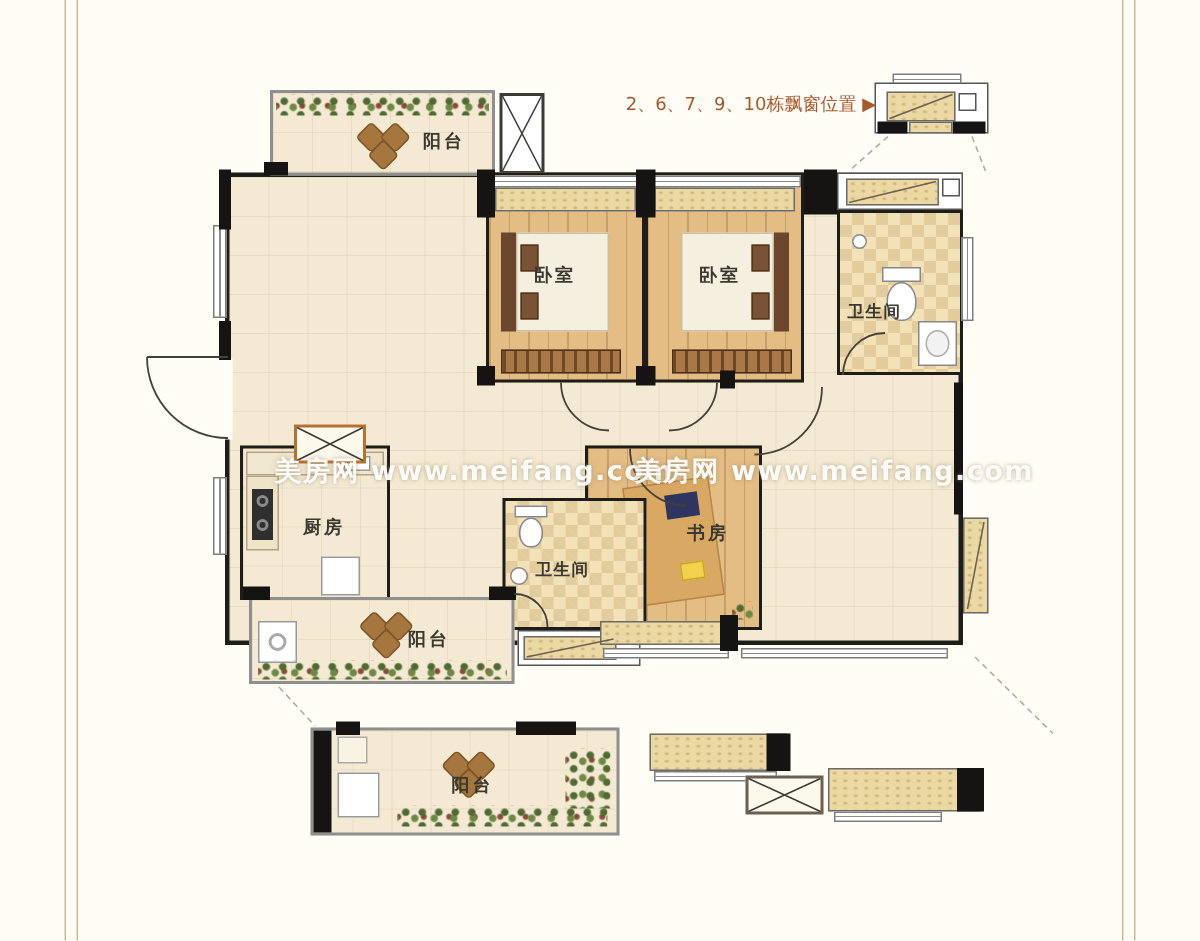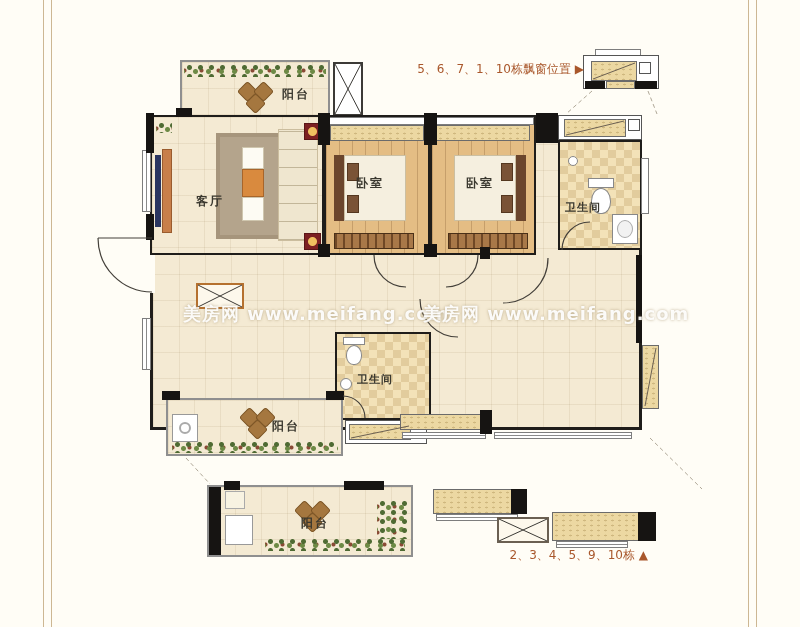--- a/index.html
+++ b/index.html
@@ -68,35 +68,20 @@
   <div class="room grey-border floor-beige" style="left:180px;top:60px;width:150px;height:57px;">
     <div class="plants-h" style="left:2px;top:1px;width:142px;height:14px;"></div>
     <div class="seat" style="left:58px;top:22px;"></div>
     <div class="seat" style="left:74px;top:22px;"></div>
     <div class="seat" style="left:66px;top:34px;"></div>
     <div class="label" style="left:100px;top:24px;">阳台</div>
   </div>
 
   <div class="abs" style="left:333px;top:62px;width:30px;height:54px;background:#fff;border:2px solid #3c3a36;"></div>
 
-  <div class="room floor-beige" style="left:150px;top:115px;width:174px;height:140px;">
-    <div class="furn" style="left:3px;top:38px;width:6px;height:72px;background:#2a3560;"></div>
-    <div class="furn" style="left:10px;top:32px;width:10px;height:84px;background:#c87f4a;border:1px solid #9a5c2e;"></div>
-    <div class="furn" style="left:64px;top:16px;width:72px;height:106px;background:#b4a48c;border:4px solid #a6957c;">
-      <div class="furn" style="left:22px;top:10px;width:22px;height:22px;background:#fdfbf3;border:1px solid #cfc6ae;"></div>
-      <div class="furn" style="left:22px;top:32px;width:22px;height:28px;background:#d98a3e;border:1px solid #a8652a;"></div>
-      <div class="furn" style="left:22px;top:60px;width:22px;height:24px;background:#fdfbf3;border:1px solid #cfc6ae;"></div>
-    </div>
-    <div class="furn" style="left:126px;top:12px;width:40px;height:112px;background:#efe6cf;border:1px solid #cbbd9e;
-         background-image:repeating-linear-gradient(0deg,rgba(150,135,100,.5) 0 1px,transparent 1px 18px);"></div>
-    <div class="lamp" style="left:152px;top:6px;"></div>
-    <div class="lamp" style="left:152px;top:116px;"></div>
-    <div class="plants-h" style="left:4px;top:4px;width:16px;height:12px;"></div>
-    <div class="label" style="left:44px;top:76px;">客厅</div>
-  </div>
   <div class="window-v" style="left:142px;top:150px;width:9px;height:62px;"></div>
 
   <div class="room floor-wood" style="left:324px;top:115px;width:106px;height:140px;">
     <div class="window" style="left:0px;top:0px;width:102px;height:8px;"></div>
     <div class="bay" style="left:4px;top:8px;width:94px;height:16px;"></div>
     <div class="furn" style="left:8px;top:38px;width:72px;height:66px;">
       <div class="furn" style="left:0;top:0;width:10px;height:66px;background:#6b452c;"></div>
       <div class="furn" style="left:10px;top:0;width:62px;height:66px;background:#f5efdf;border:1px solid #cbbfa2;"></div>
       <div class="furn" style="left:13px;top:8px;width:12px;height:18px;background:#7a5336;border:1px solid #54371f;"></div>
       <div class="furn" style="left:13px;top:40px;width:12px;height:18px;background:#7a5336;border:1px solid #54371f;"></div>
@@ -127,21 +112,43 @@
     <div class="furn" style="left:52px;top:72px;width:26px;height:30px;background:#fff;border:1px solid #888;">
       <div class="furn" style="left:4px;top:5px;width:16px;height:18px;background:#f2f2f2;border:1px solid #aaa;border-radius:50%;"></div>
     </div>
     <div class="furn" style="left:8px;top:14px;width:10px;height:10px;background:#fff;border:1px solid #888;border-radius:50%;"></div>
     <div class="label label-sm" style="left:5px;top:58px;">卫生间</div>
   </div>
   <div class="window-v" style="left:641px;top:158px;width:8px;height:56px;"></div>
 
   <div class="bay" style="left:642px;top:345px;width:17px;height:64px;"></div>
 
-
+  <div class="room floor-wood" style="left:390px;top:297px;width:118px;height:123px;">
+    <div class="furn" style="left:28px;top:22px;width:58px;height:80px;background:#d9a963;border:1px solid #b8854a;transform:rotate(-8deg);">
+      <div class="furn" style="left:26px;top:8px;width:22px;height:16px;background:#2e3560;"></div>
+      <div class="furn" style="left:30px;top:54px;width:16px;height:12px;background:#f2d24a;border:1px solid #c9a52e;"></div>
+    </div>
+    <div class="furn" style="left:6px;top:42px;width:24px;height:20px;background:#fdfdf8;border:1px solid #b9b4a2;transform:rotate(18deg);"></div>
+    <div class="plants-h" style="left:96px;top:102px;width:14px;height:12px;"></div>
+    <div class="label" style="left:66px;top:48px;">书房</div>
+  </div>
+
+  <div class="room floor-beige" style="left:160px;top:297px;width:100px;height:103px;">
+    <div class="furn" style="left:2px;top:2px;width:92px;height:16px;background:#f0e7cf;border:1px solid #b3a584;">
+      <div class="furn" style="left:64px;top:2px;width:18px;height:10px;background:#fff;border:1px solid #999;"></div>
+    </div>
+    <div class="furn" style="left:2px;top:18px;width:22px;height:50px;background:#efe4c8;border:1px solid #b3a584;">
+      <div class="furn" style="left:3px;top:8px;width:14px;height:34px;background:#2f2f2f;">
+        <div class="furn" style="left:3px;top:4px;width:8px;height:8px;border:2px solid #8a8a8a;border-radius:50%;"></div>
+        <div class="furn" style="left:3px;top:20px;width:8px;height:8px;border:2px solid #8a8a8a;border-radius:50%;"></div>
+      </div>
+    </div>
+    <div class="furn" style="left:52px;top:72px;width:26px;height:26px;background:#fff;border:1px solid #999;"></div>
+    <div class="label" style="left:40px;top:44px;">厨房</div>
+  </div>
   <div class="window-v" style="left:142px;top:318px;width:9px;height:52px;"></div>
 
 
   <div class="room floor-checker" style="left:335px;top:332px;width:96px;height:88px;">
     <div class="furn" style="left:6px;top:3px;width:22px;height:8px;background:#fff;border:1px solid #888;"></div>
     <div class="furn" style="left:9px;top:11px;width:16px;height:20px;background:#fff;border:1px solid #888;border-radius:50% 50% 45% 45%;"></div>
     <div class="furn" style="left:3px;top:44px;width:12px;height:12px;background:#fff;border:1px solid #888;border-radius:50%;"></div>
     <div class="label label-sm" style="left:20px;top:38px;">卫生间</div>
   </div>
   <div class="whitebox" style="left:345px;top:420px;width:82px;height:24px;"></div>
@@ -231,19 +238,18 @@
       <path d="M351,438 L409,426"></path>
     </g>
     <g stroke="#b0a898" stroke-width="1" stroke-dasharray="4 3">
       <path d="M592,91 L566,114"></path>
       <path d="M648,91 L657,114"></path>
       <path d="M650,438 L702,489"></path>
       <path d="M186,458 L210,484"></path>
     </g>
   </svg>
 
-  <div class="annotation" style="right:216px;top:61px;">5、6、7、1、10栋飘窗位置 ▶</div>
-  <div class="annotation" style="right:152px;top:547px;">2、3、4、5、9、10栋 ▲</div>
+  <div class="annotation" style="right:216px;top:61px;">2、6、7、9、10栋飘窗位置 ▶</div>
 
   <div class="watermark" style="left:183px;top:302px;">美房网 www.meifang.com</div>
   <div class="watermark" style="left:423px;top:302px;">美房网 www.meifang.com</div>
 
 </div>
 
 </body></html>

